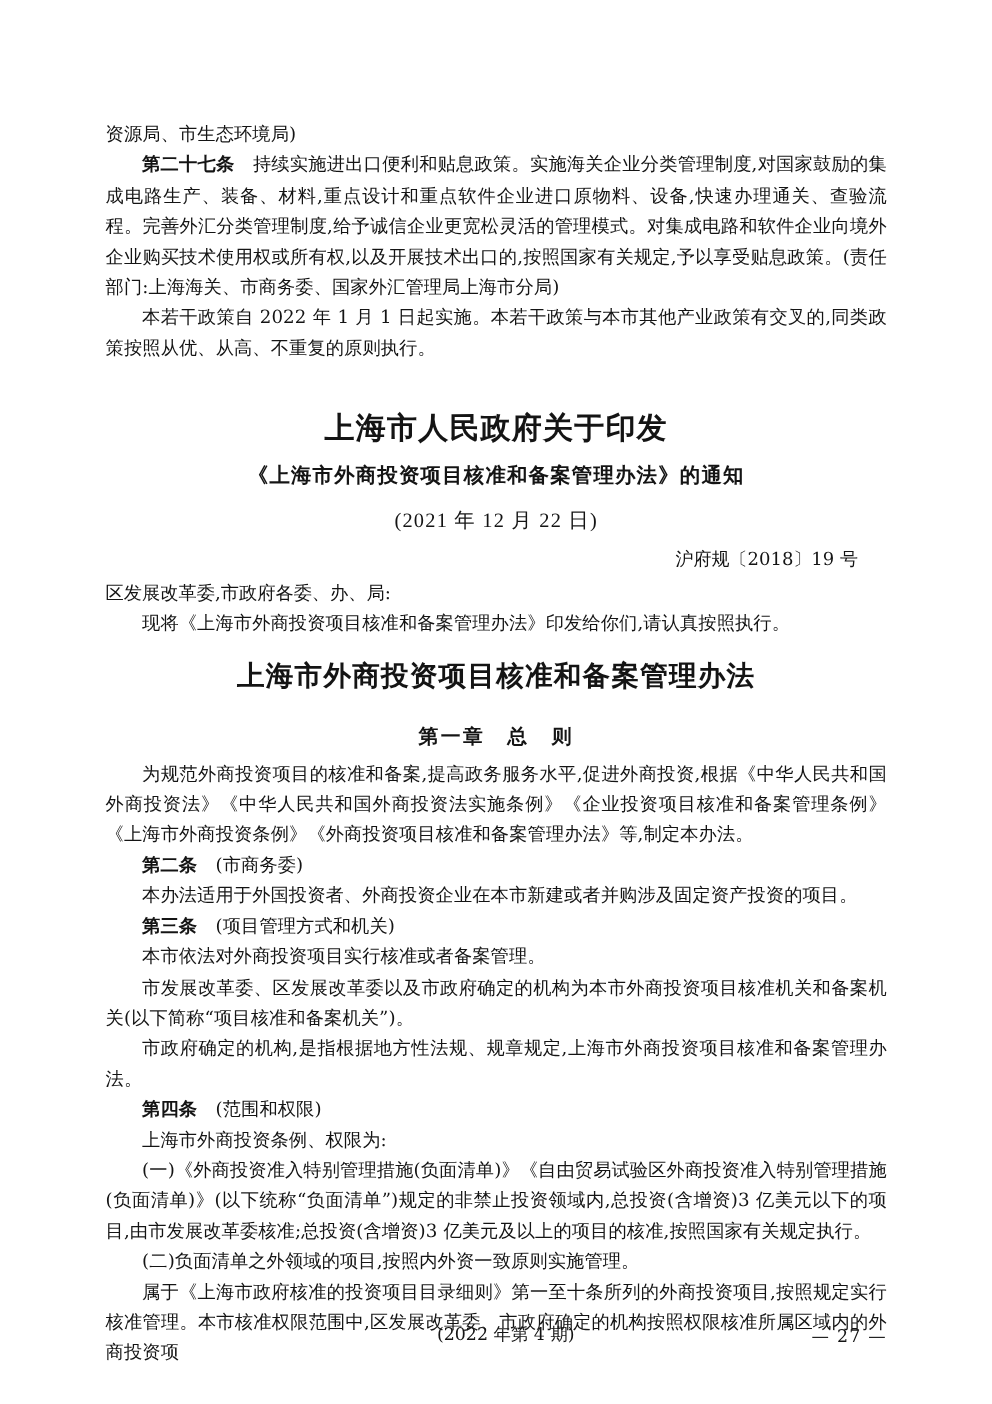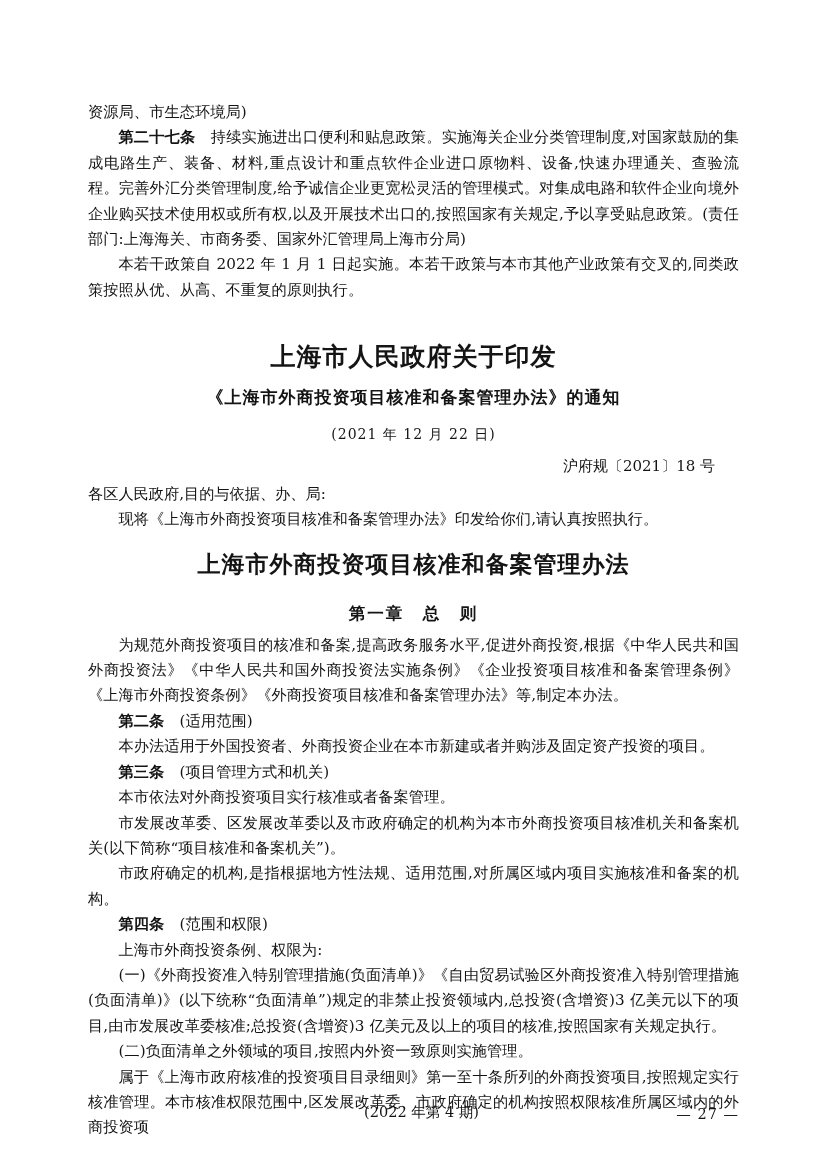--- a/index.html
+++ b/index.html
@@ -47,23 +47,24 @@
     font-weight: bold;
     font-size: 25px;
     line-height: 40px;
     letter-spacing: 1px;
   }
   .doc-title .line2 {
     font-size: 17px;
   }
   .doc-date {
     text-align: center;
-    font-size: 14px;
+    font-size: 17px;
     line-height: 34px;
     letter-spacing: 1px;
+    font-family: Liberation Serif, serif;
   }
   .doc-number {
     text-align: right;
     font-size: 15px;
     line-height: 30px;
     padding-right: 24px;
   }
   .addressee {
     font-size: 15.2px;
     line-height: 26px;
@@ -124,43 +125,43 @@
 
   <div class="section-gap-lg"></div>
 
   <div class="doc-title">
     <div>上海市人民政府关于印发</div>
     <div class="line2">《上海市外商投资项目核准和备案管理办法》的通知</div>
   </div>
 
   <div class="doc-date">(2021 年 12 月 22 日)</div>
 
-  <div class="doc-number">沪府规〔2021〕18 号</div>
+  <div class="doc-number">沪府规〔2018〕19 号</div>
 
-  <div class="addressee">各区人民政府,目的与依据、办、局:</div>
+  <div class="addressee">区发展改革委,市政府各委、办、局:</div>
 
   <p class="body-text indent2">现将《上海市外商投资项目核准和备案管理办法》印发给你们,请认真按照执行。</p>
 
   <div class="section-gap-sm"></div>
 
   <div class="sub-title">上海市外商投资项目核准和备案管理办法</div>
 
   <div class="section-gap-sm"></div>
 
   <div class="chapter-title">第一章　总　则</div>
 
   <p class="body-text indent2">为规范外商投资项目的核准和备案,提高政务服务水平,促进外商投资,根据《中华人民共和国外商投资法》《中华人民共和国外商投资法实施条例》《企业投资项目核准和备案管理条例》《上海市外商投资条例》《外商投资项目核准和备案管理办法》等,制定本办法。</p>
 
-  <p class="body-text article-head"><span>第二条</span><span class="paren">　(适用范围)</span></p>
+  <p class="body-text article-head"><span>第二条</span><span class="paren">　(市商务委)</span></p>
   <p class="body-text indent2">本办法适用于外国投资者、外商投资企业在本市新建或者并购涉及固定资产投资的项目。</p>
 
   <p class="body-text article-head"><span>第三条</span><span class="paren">　(项目管理方式和机关)</span></p>
   <p class="body-text indent2">本市依法对外商投资项目实行核准或者备案管理。</p>
   <p class="body-text indent2">市发展改革委、区发展改革委以及市政府确定的机构为本市外商投资项目核准机关和备案机关(以下简称“项目核准和备案机关”)。</p>
-  <p class="body-text indent2">市政府确定的机构,是指根据地方性法规、适用范围,对所属区域内项目实施核准和备案的机构。</p>
+  <p class="body-text indent2">市政府确定的机构,是指根据地方性法规、规章规定,上海市外商投资项目核准和备案管理办法。</p>
 
   <p class="body-text article-head"><span>第四条</span><span class="paren">　(范围和权限)</span></p>
   <p class="body-text indent2">上海市外商投资条例、权限为:</p>
   <p class="body-text indent2">(一)《外商投资准入特别管理措施(负面清单)》《自由贸易试验区外商投资准入特别管理措施(负面清单)》(以下统称“负面清单”)规定的非禁止投资领域内,总投资(含增资)3 亿美元以下的项目,由市发展改革委核准;总投资(含增资)3 亿美元及以上的项目的核准,按照国家有关规定执行。</p>
   <p class="body-text indent2">(二)负面清单之外领域的项目,按照内外资一致原则实施管理。</p>
   <p class="body-text indent2">属于《上海市政府核准的投资项目目录细则》第一至十条所列的外商投资项目,按照规定实行核准管理。本市核准权限范围中,区发展改革委、市政府确定的机构按照权限核准所属区域内的外商投资项</p>
 
   <div class="footer">
     <div class="footer-center">(2022 年第 4 期)</div>
     <div class="footer-page">— 27 —</div>

